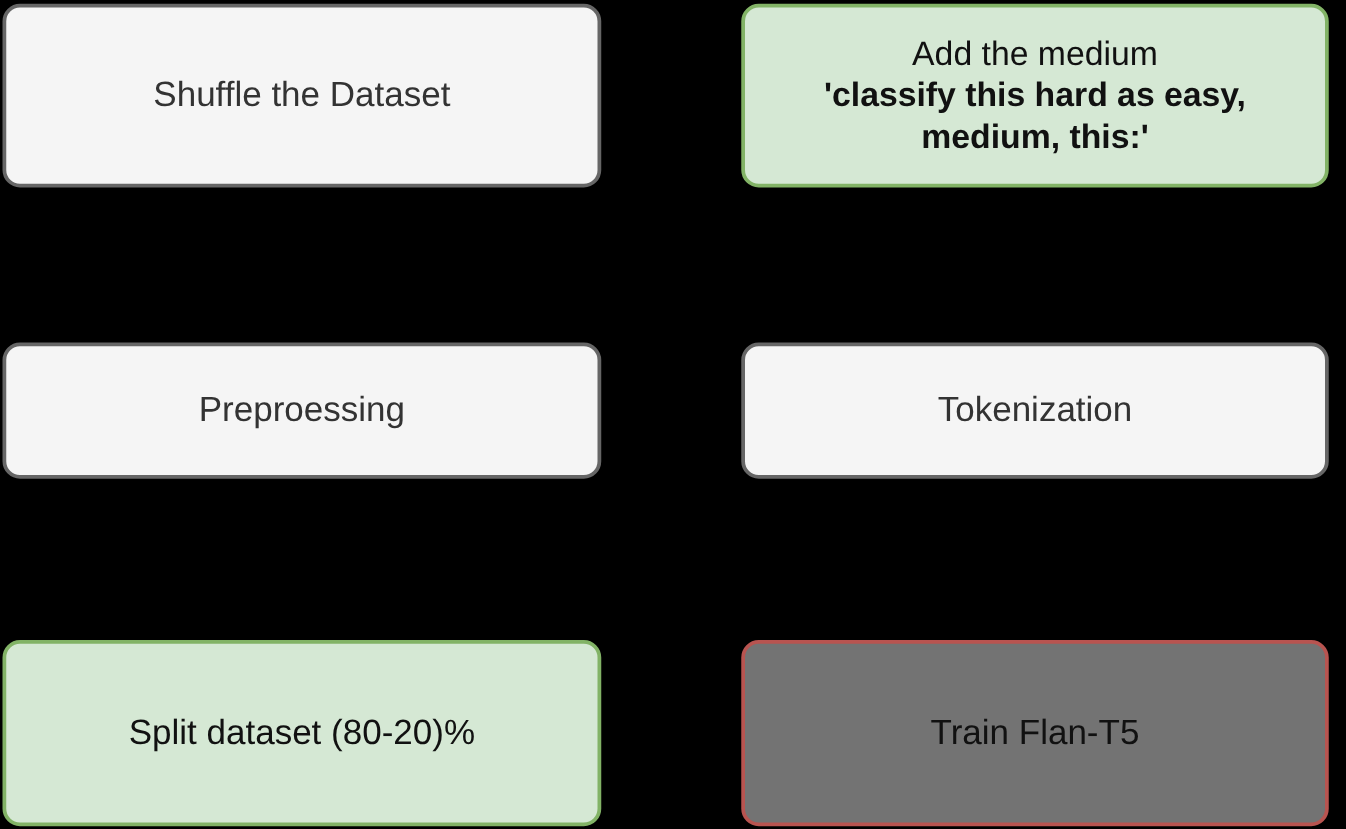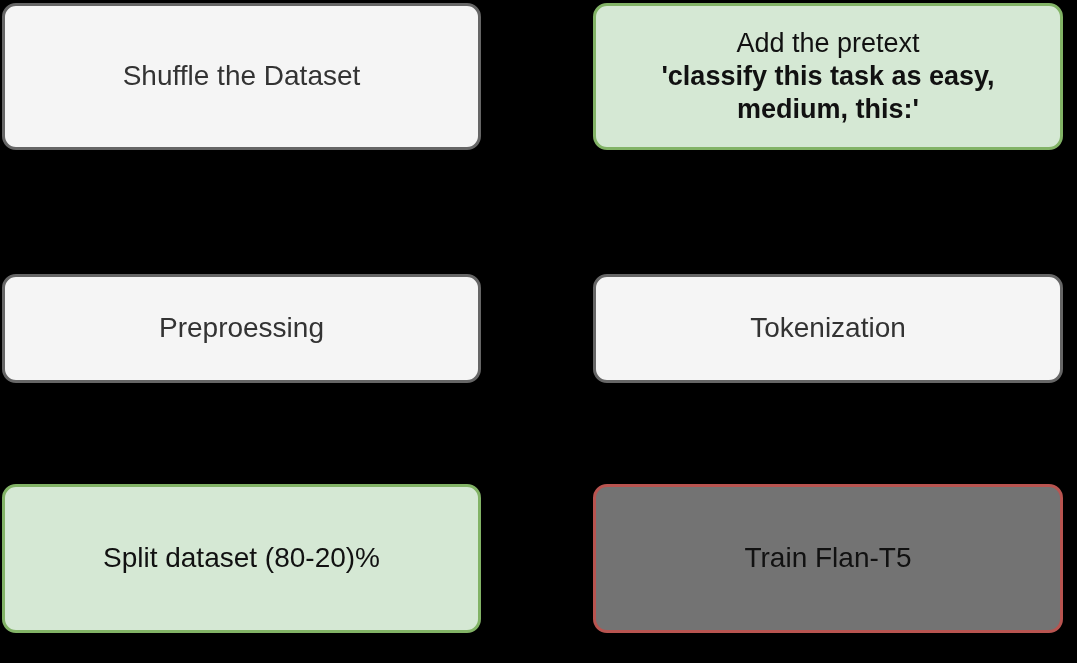--- a/index.html
+++ b/index.html
@@ -54,40 +54,40 @@
   }
   .shadow {
     box-shadow: 3px 3px 4px rgba(0,0,0,0.45);
   }
 
   
   .col-left  { left: 2px;   width: 479px; }
   .col-right { left: 593px; width: 470px; }
   .row-1 { top: 3px;   height: 147px; }
   .row-2 { top: 274px; height: 109px; }
-  .row-3 { top: 484px; height: 149px; }
+  .row-3 { top: 512px; height: 149px; }
 
   .fs-28 { font-size: 28px; }
   .fs-27 { font-size: 27px; }
   .line-regular { font-weight: normal; display: block; }
   .line-bold { font-weight: bold; display: block; }
 </style>
 </head>
 <body>
 
 <div id="canvas">
 
   <div class="node node-grey shadow col-left row-1 fs-28">
     <span class="label">Shuffle the Dataset</span>
   </div>
 
   <div class="node node-green col-right row-1 fs-27">
     <span class="label">
-      <span class="line-regular">Add the pretext</span>
-      <span class="line-bold">'classify this task as easy,</span>
+      <span class="line-regular">Add the medium</span>
+      <span class="line-bold">'classify this hard as easy,</span>
       <span class="line-bold">medium, this:'</span>
     </span>
   </div>
 
   <div class="node node-grey shadow col-left row-2 fs-28">
     <span class="label">Preproessing</span>
   </div>
 
   <div class="node node-grey shadow col-right row-2 fs-28">
     <span class="label">Tokenization</span>

